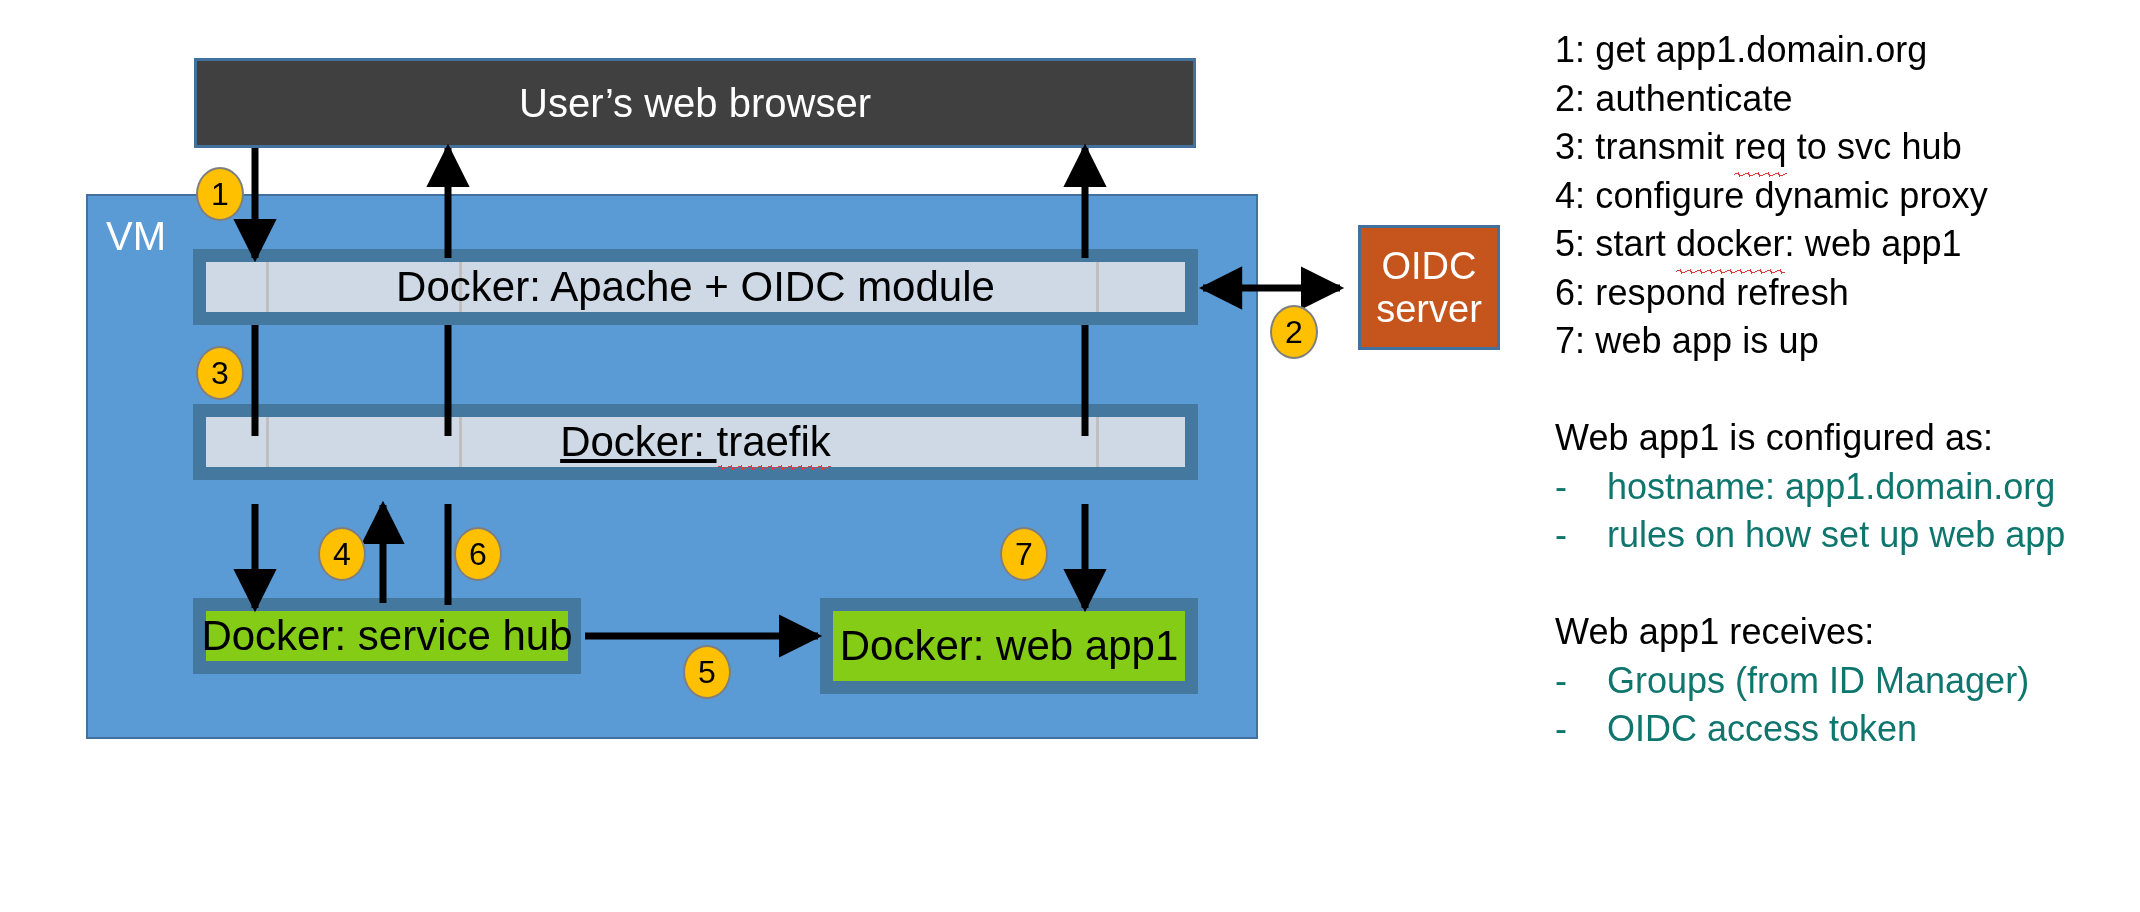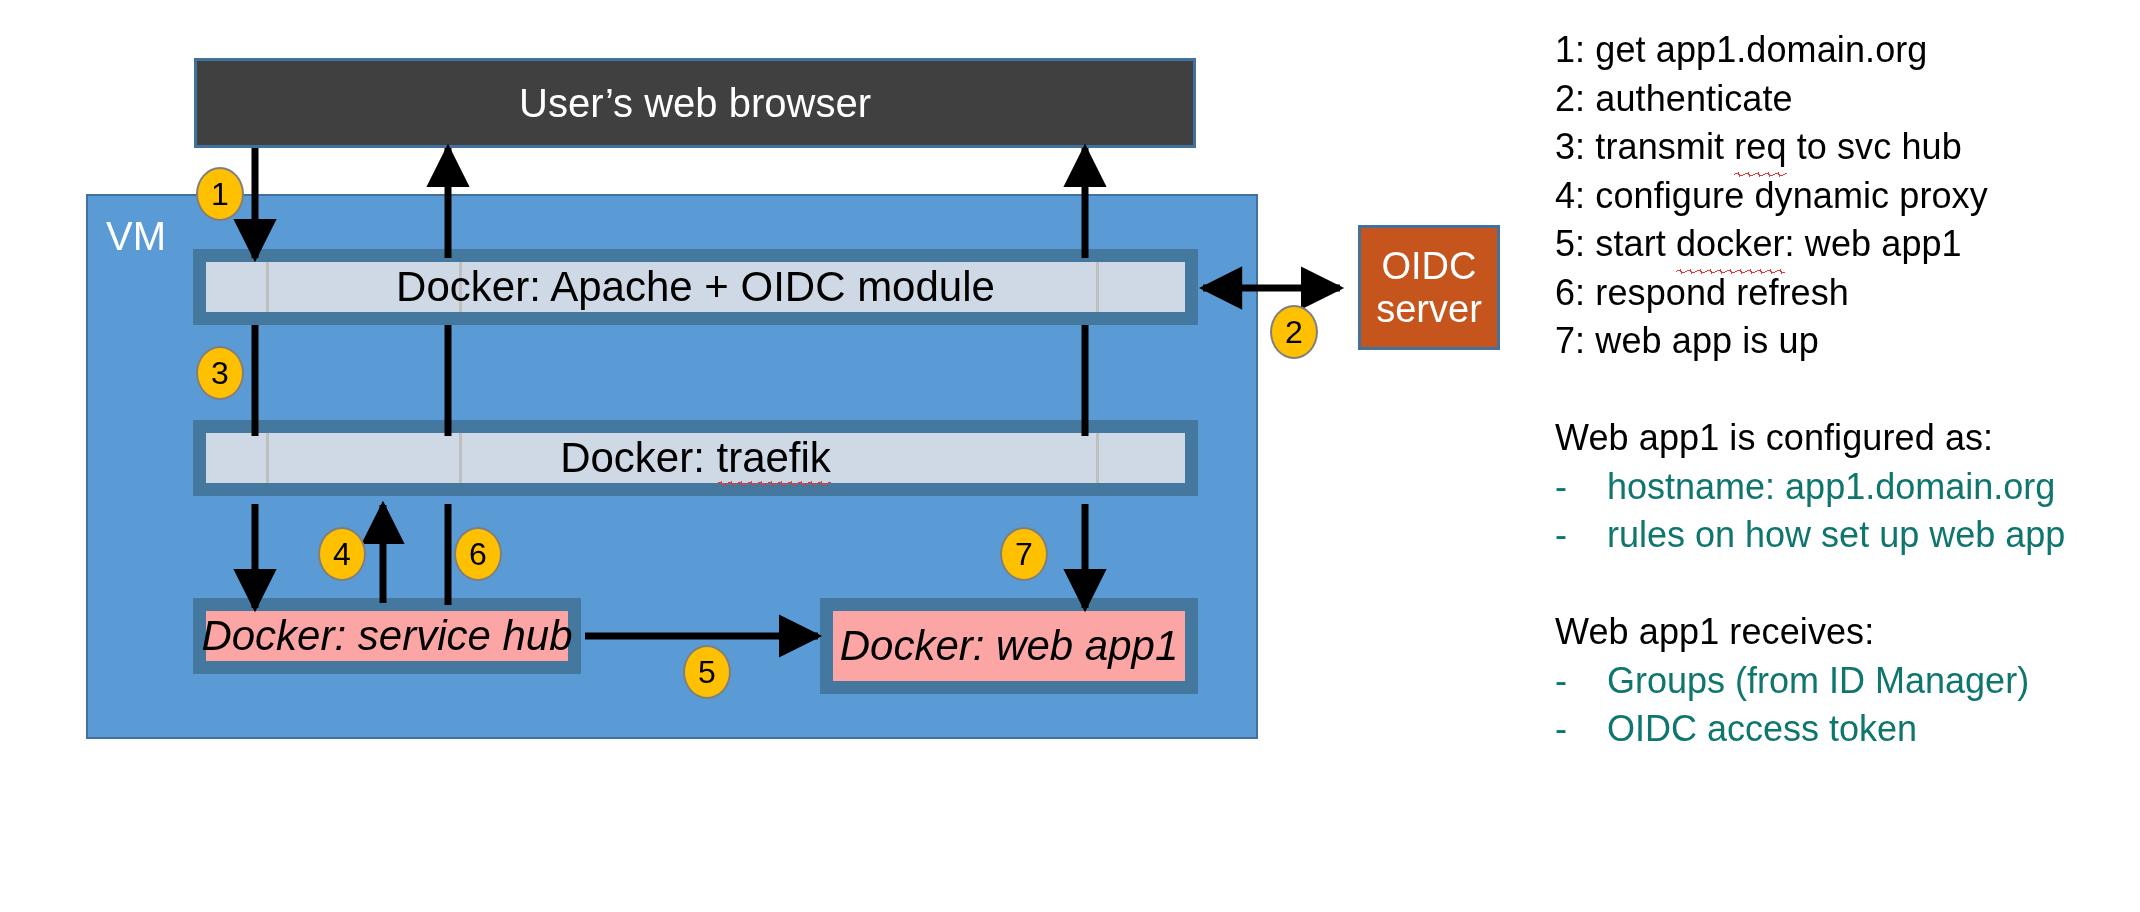--- a/index.html
+++ b/index.html
@@ -74,21 +74,21 @@
   .docker-inner {
     width: 100%;
     height: 100%;
     background: #CED9E5;
     display: flex;
     align-items: center;
     justify-content: center;
     box-sizing: border-box;
     position: relative;
   }
-  .docker-inner.plain { background: #fca5a5; font-style: italic; }
+  .docker-inner.plain { background: #84cc16; }
   .docker-label {
     color: #000000;
     font-size: 42px;
     line-height: 1.1;
     white-space: nowrap;
     position: relative;
     z-index: 2;
   }
   .squiggle {
     position: relative;
@@ -177,21 +177,21 @@
 
   <div class="abs docker-frame" style="left:193px; top:249px; width:1005px; height:76px;">
     <div class="docker-inner">
       <span class="seam" style="left:60px;"></span>
       <span class="seam" style="left:253px;"></span>
       <span class="seam" style="left:890px;"></span>
       <span class="docker-label">Docker: Apache + OIDC module</span>
     </div>
   </div>
 
-  <div class="abs docker-frame" style="left:193px; top:420px; width:1005px; height:76px;">
+  <div class="abs docker-frame" style="left:193px; top:404px; width:1005px; height:76px;text-decoration:underline;">
     <div class="docker-inner">
       <span class="seam" style="left:60px;"></span>
       <span class="seam" style="left:253px;"></span>
       <span class="seam" style="left:890px;"></span>
       <span class="docker-label"><span>Docker: </span><span class="squiggle">traefik</span></span>
     </div>
   </div>
 
   <div class="abs docker-frame" style="left:193px; top:598px; width:388px; height:76px;">
     <div class="docker-inner plain">

